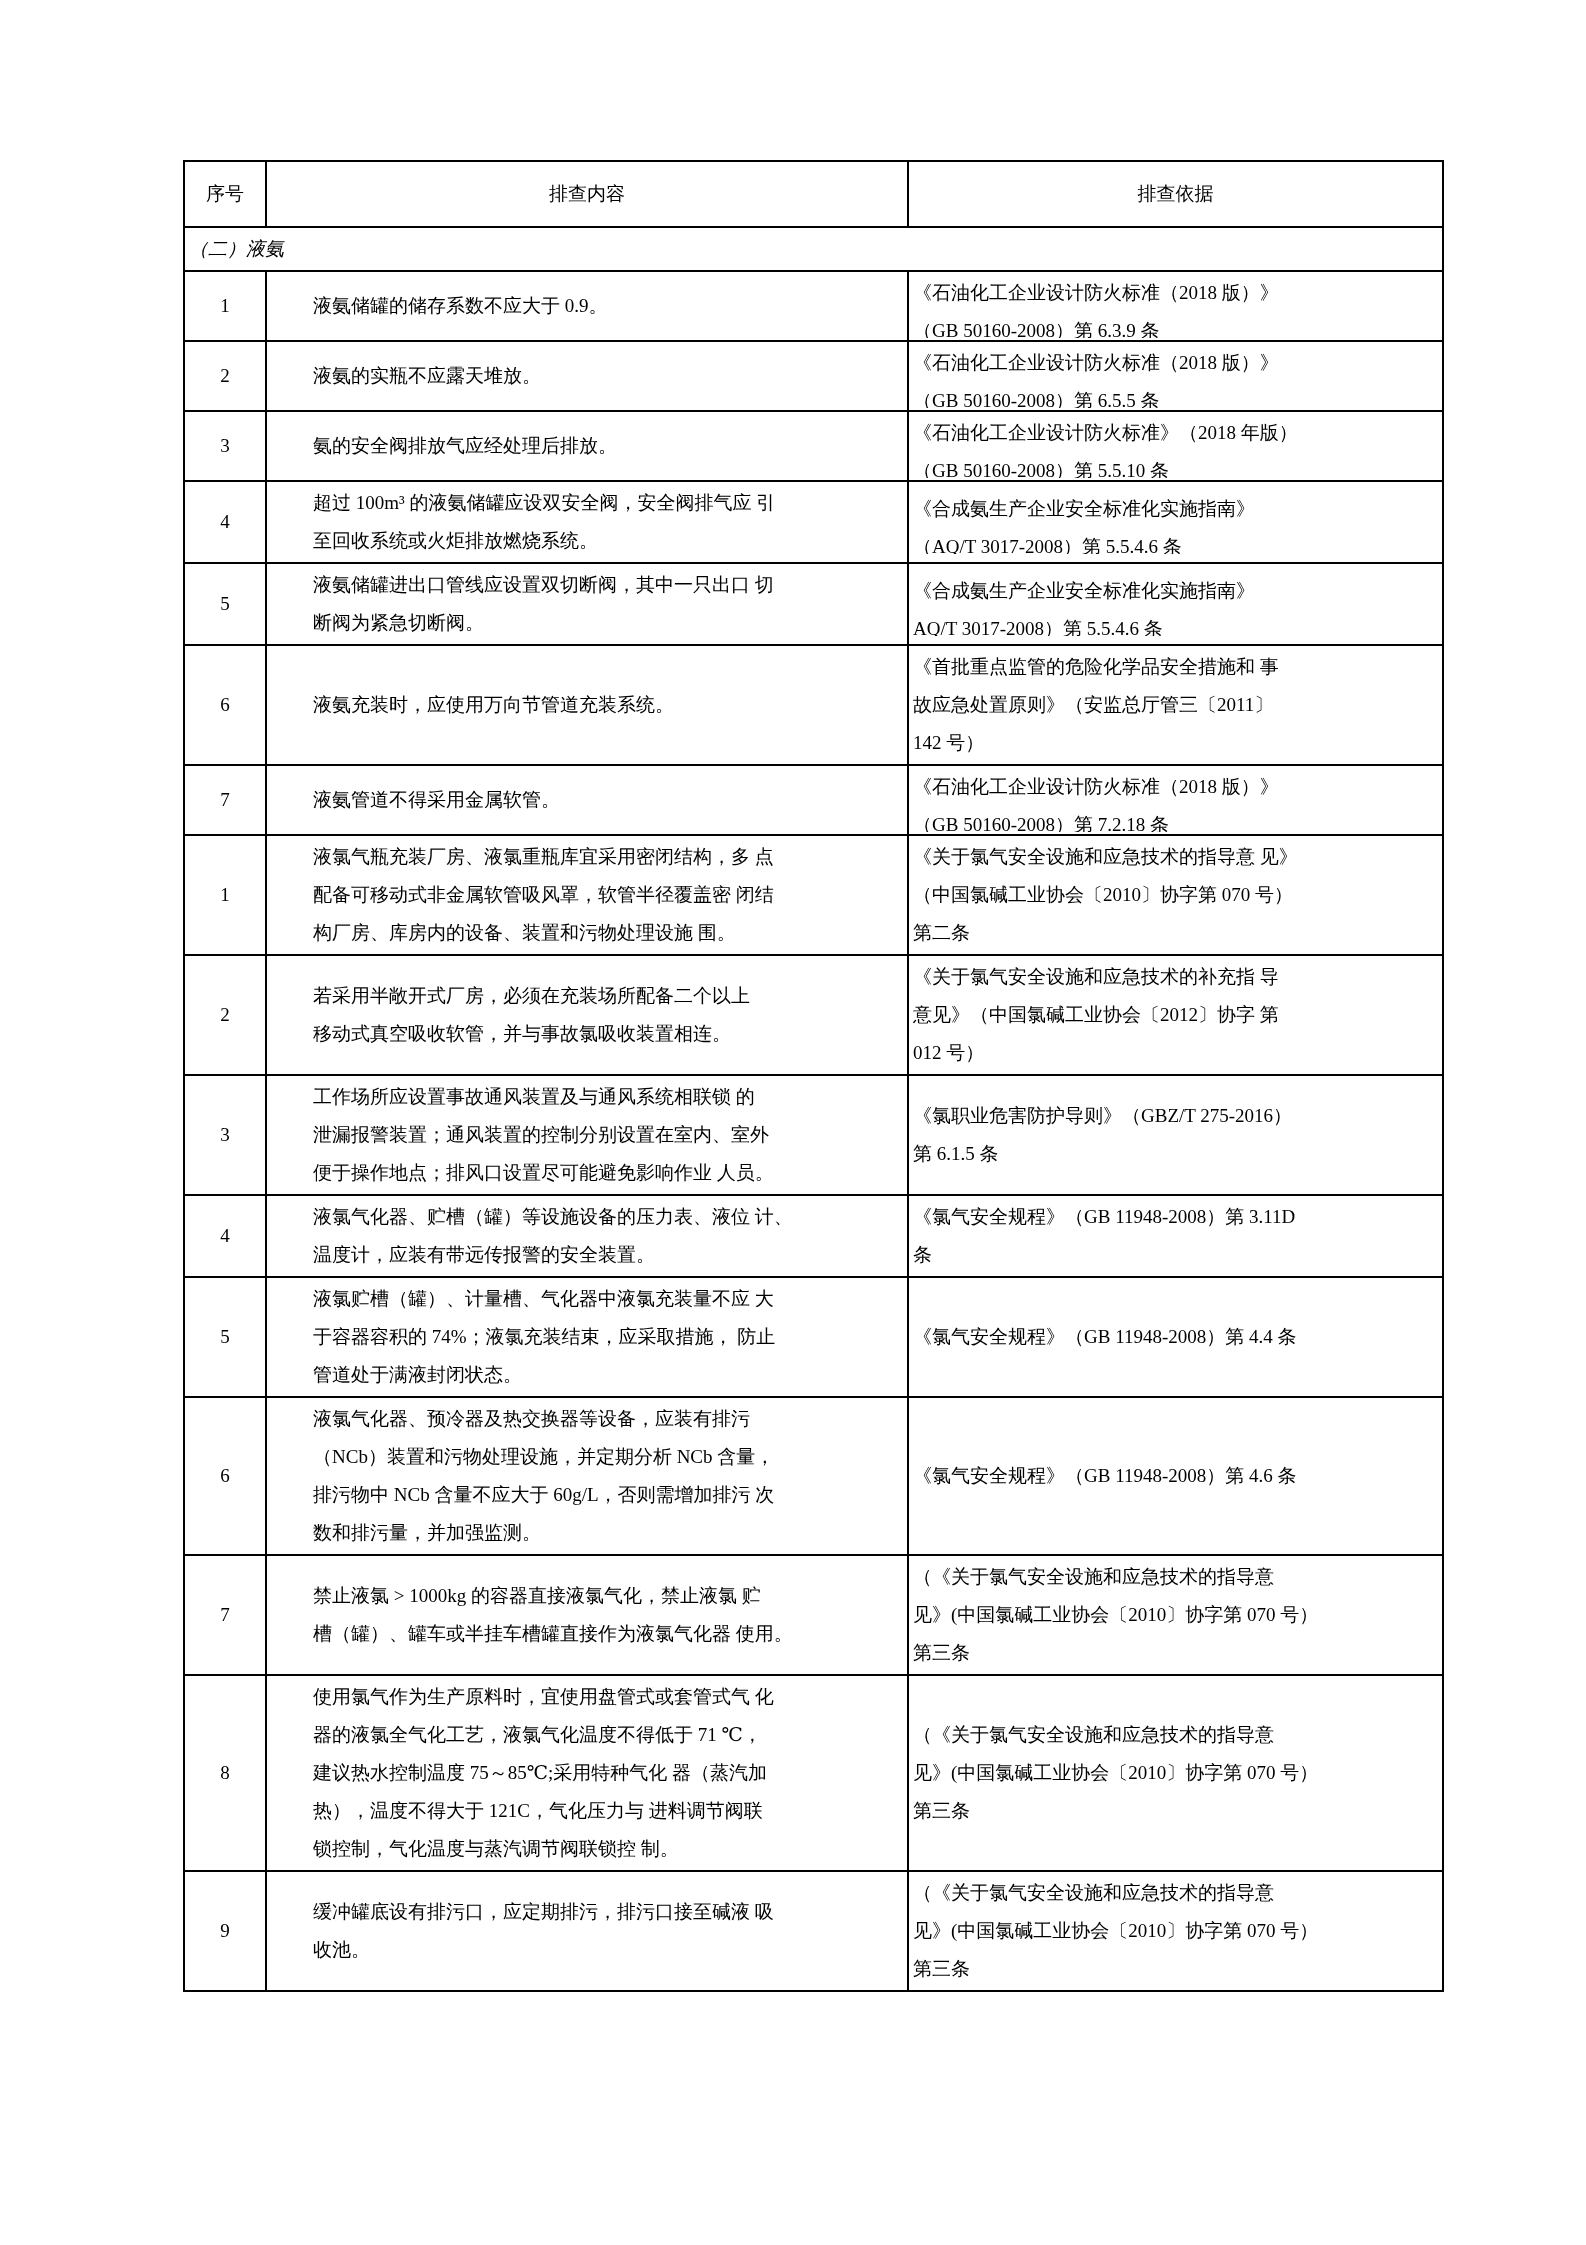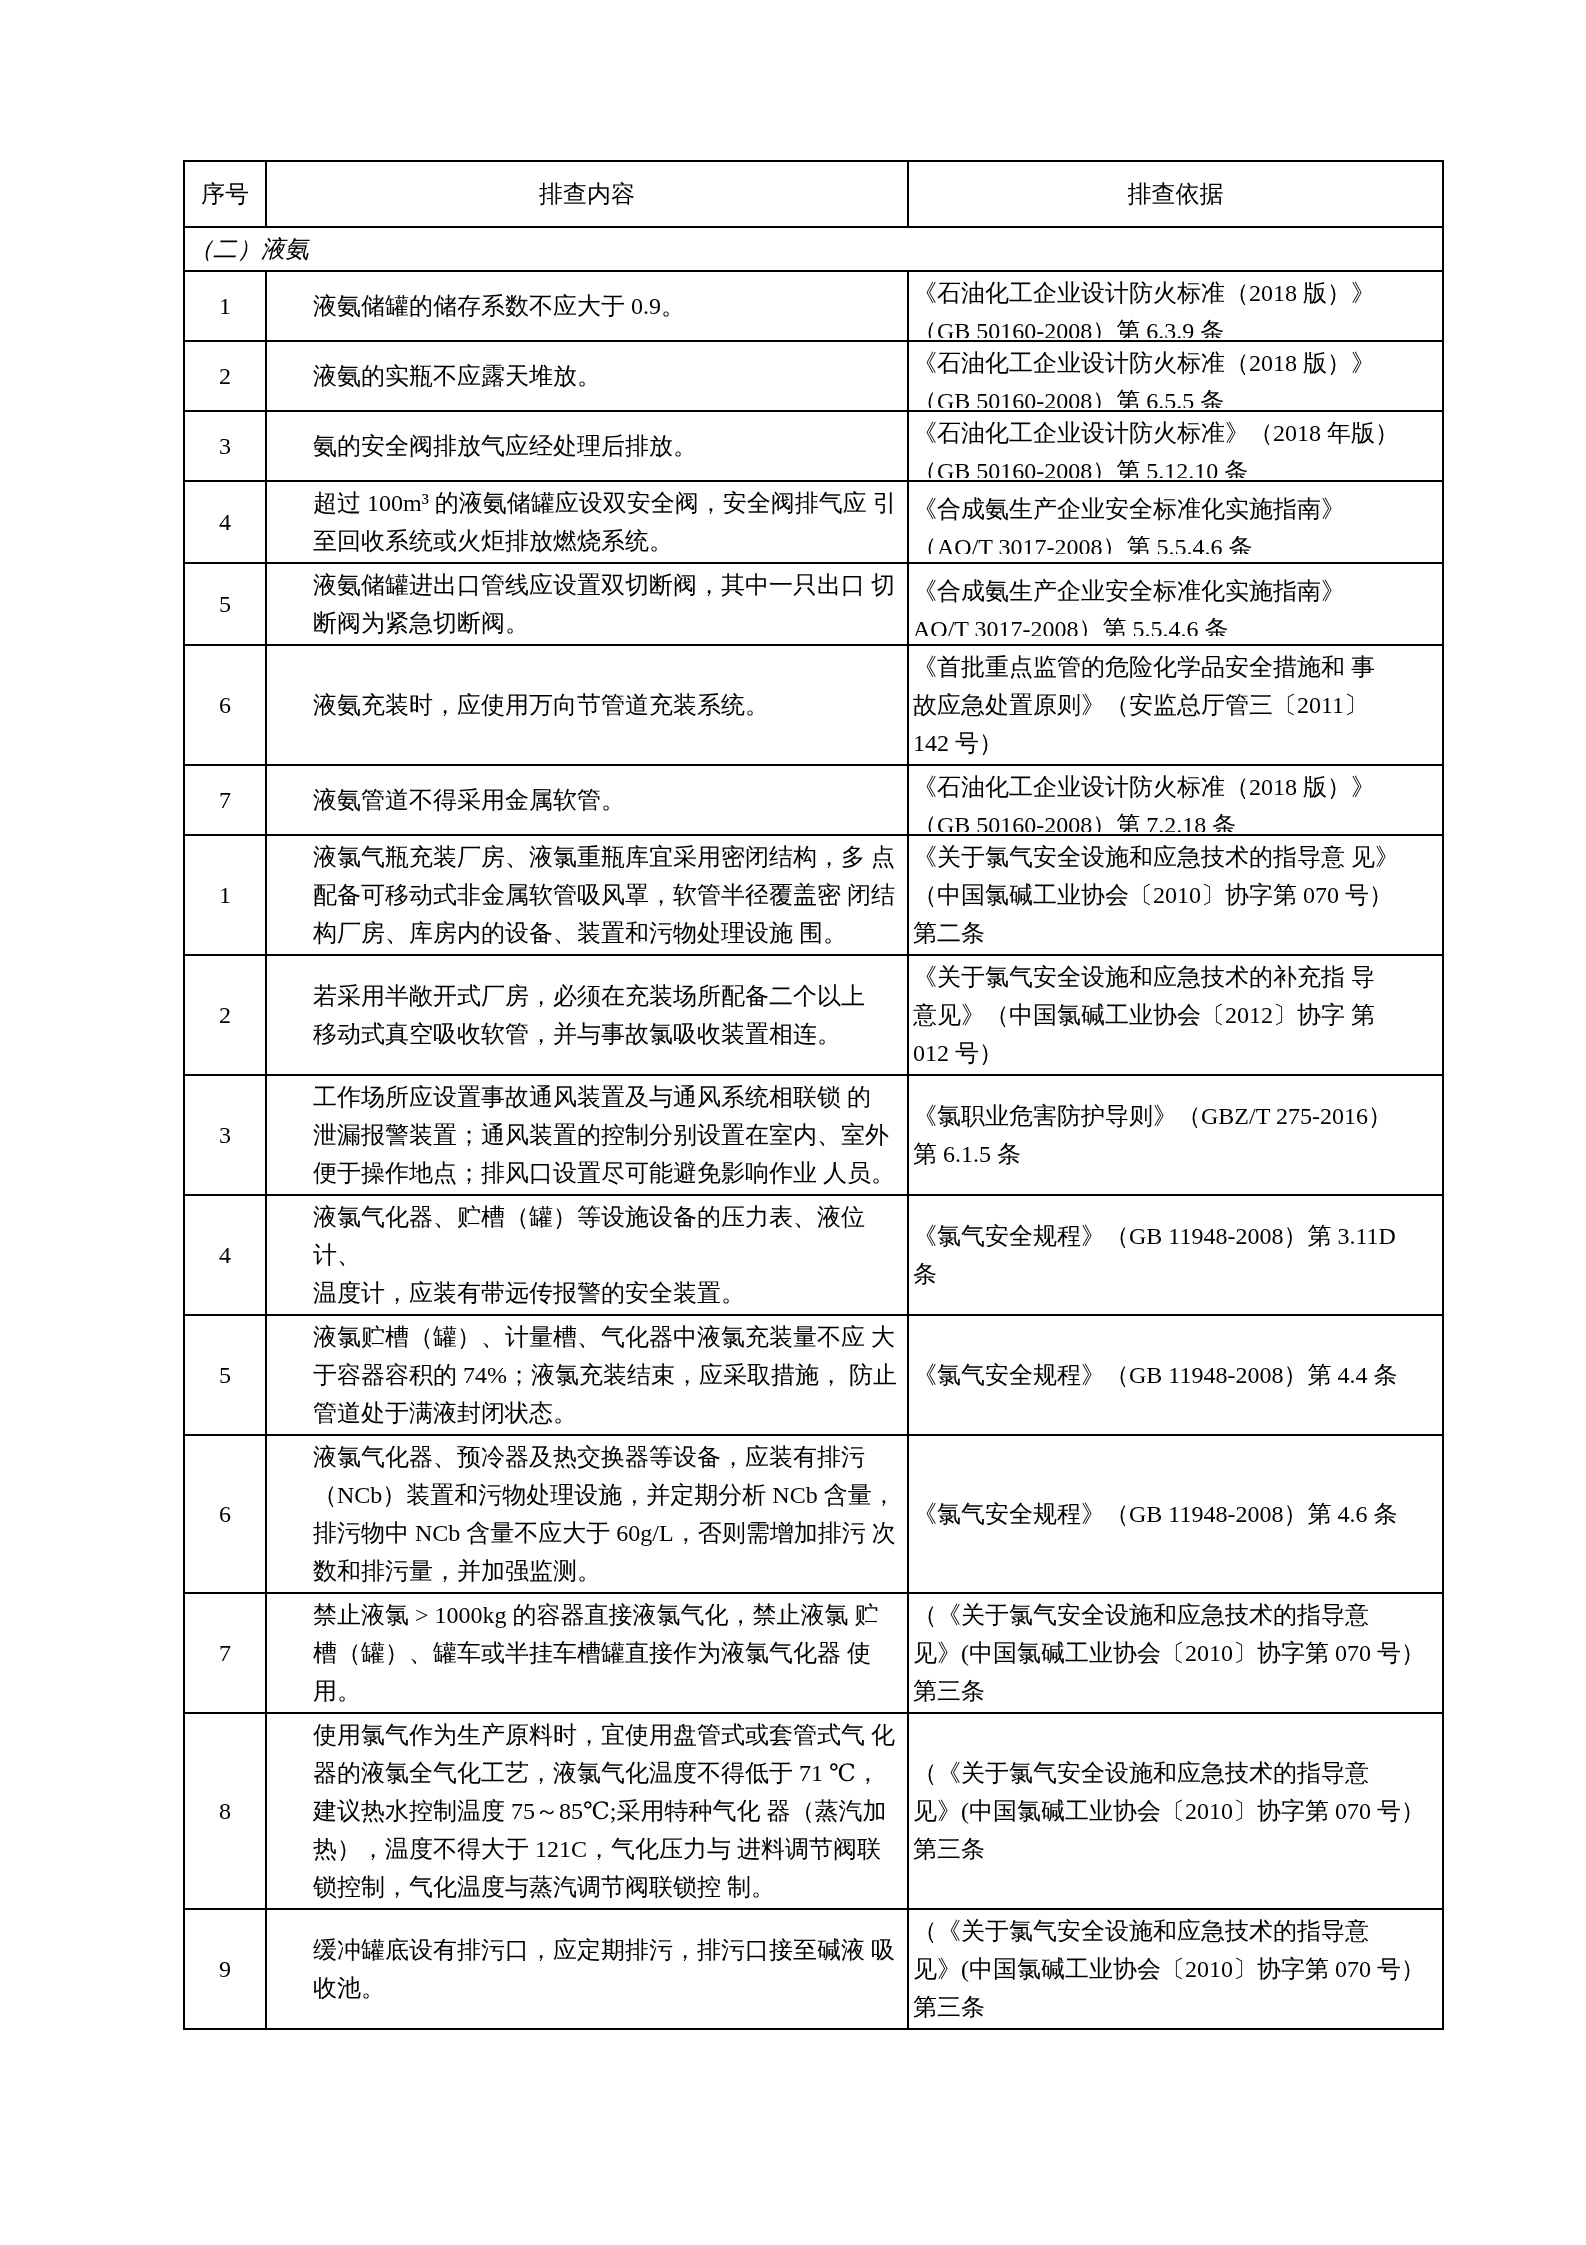--- a/index.html
+++ b/index.html
@@ -24,21 +24,21 @@
     border-collapse: collapse;
     table-layout: fixed;
   }
   table.checklist col.c-num    { width: 82px;  }
   table.checklist col.c-content{ width: 642px; }
   table.checklist col.c-basis  { width: 535px; }
 
   table.checklist th,
   table.checklist td {
     border: 2px solid #000000;
-    font-size: 24px;
+    font-size: 19px;
     line-height: 38px;
     vertical-align: middle;
     padding: 2px 4px;
     overflow: hidden;
   }
   table.checklist th {
     font-weight: normal;
     text-align: center;
     padding: 13px 4px;
   }
@@ -104,21 +104,21 @@
 （GB 50160-2008）第 6.5.5 条</div>
           </td>
         </tr>
         <tr>
           <td class="cell-num">3</td>
           <td class="cell-content">
             <div class="txt">氨的安全阀排放气应经处理后排放。</div>
           </td>
           <td class="cell-basis">
             <div class="basis-box clipped">《石油化工企业设计防火标准》（2018 年版）
-（GB 50160-2008）第 5.12.10 条</div>
+（GB 50160-2008）第 5.5.10 条</div>
           </td>
         </tr>
         <tr>
           <td class="cell-num">4</td>
           <td class="cell-content">
             <div class="txt">超过 100m³ 的液氨储罐应设双安全阀，安全阀排气应 引
 至回收系统或火炬排放燃烧系统。</div>
           </td>
           <td class="cell-basis">
             <div class="basis-box clipped">《合成氨生产企业安全标准化实施指南》

